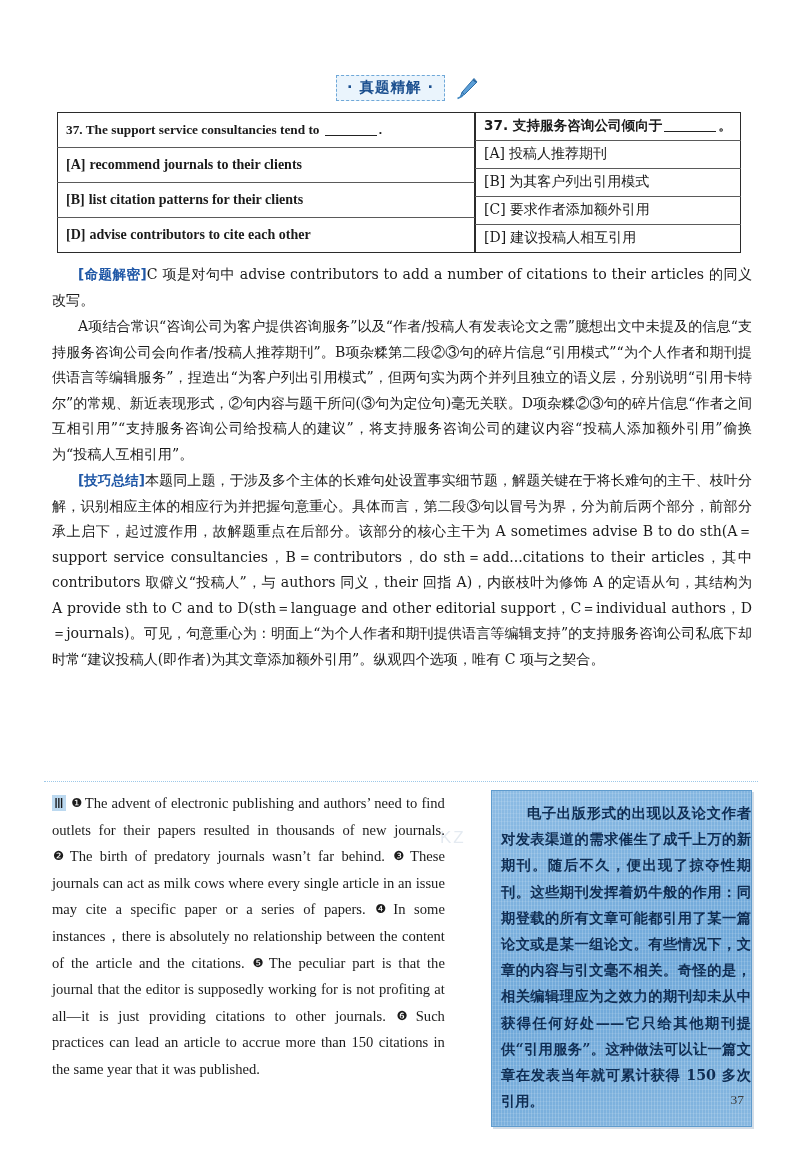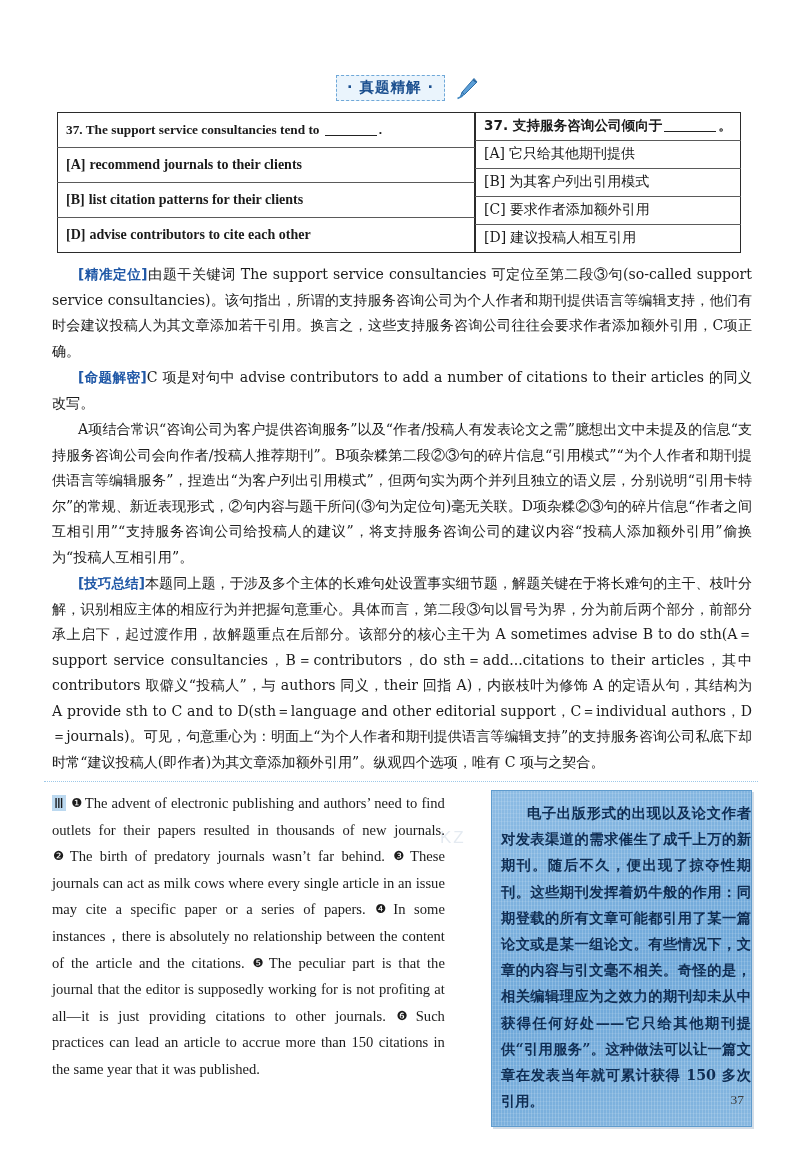--- a/index.html
+++ b/index.html
@@ -134,21 +134,21 @@
     <table class="tbl tbl-zh">
       <tbody>
           <tr>
         <td class="stem-zh">
           <span>37.</span>
           <span>支持服务咨询公司倾向于</span><span class="blank"></span><span>。</span>
         </td>
       </tr>
       <tr>
         <td class="opt-zh">
-          <span class="lab">[A]</span><span>它只给其他期刊提供</span>
+          <span class="lab">[A]</span><span>投稿人推荐期刊</span>
         </td>
       </tr>
       <tr>
         <td class="opt-zh">
           <span class="lab">[B]</span><span>为其客户列出引用模式</span>
         </td>
       </tr>
       <tr>
         <td class="opt-zh">
           <span class="lab">[C]</span><span>要求作者添加额外引用</span>
@@ -158,23 +158,20 @@
         <td class="opt-zh">
           <span class="lab">[D]</span><span>建议投稿人相互引用</span>
         </td>
       </tr>
     </tbody>
       </table>
   </div>
 
   <div class="analysis">
 
-    <p class="para indent">
-      <span class="tag">[精准定位]</span><span>由题干关键词 The support service consultancies 可定位至第二段③句(so-called support service consultancies)。该句指出，所谓的支持服务咨询公司为个人作者和期刊提供语言等编辑支持，他们有时会建议投稿人为其文章添加若干引用。换言之，这些支持服务咨询公司往往会要求作者添加额外引用，C项正确。</span>
-    </p>
 
     <p class="para indent">
       <span class="tag">[命题解密]</span><span>C 项是对句中 advise contributors to add a number of citations to their articles 的同义改写。</span>
     </p>
 
     <p class="para indent">
       <span>A项结合常识“咨询公司为客户提供咨询服务”以及“作者/投稿人有发表论文之需”臆想出文中未提及的信息“支持服务咨询公司会向作者/投稿人推荐期刊”。B项杂糅第二段②③句的碎片信息“引用模式”“为个人作者和期刊提供语言等编辑服务”，捏造出“为客户列出引用模式”，但两句实为两个并列且独立的语义层，分别说明“引用卡特尔”的常规、新近表现形式，②句内容与题干所问(③句为定位句)毫无关联。D项杂糅②③句的碎片信息“作者之间互相引用”“支持服务咨询公司给投稿人的建议”，将支持服务咨询公司的建议内容“投稿人添加额外引用”偷换为“投稿人互相引用”。</span>
     </p>
 
     <p class="para indent">

